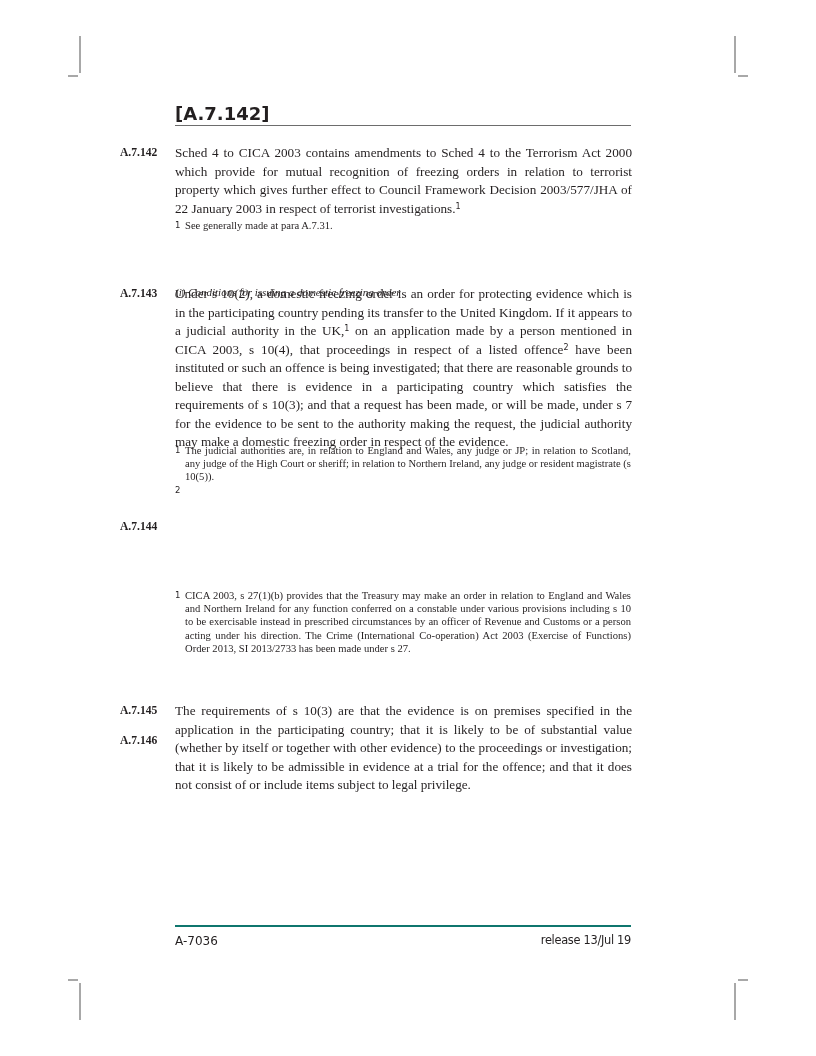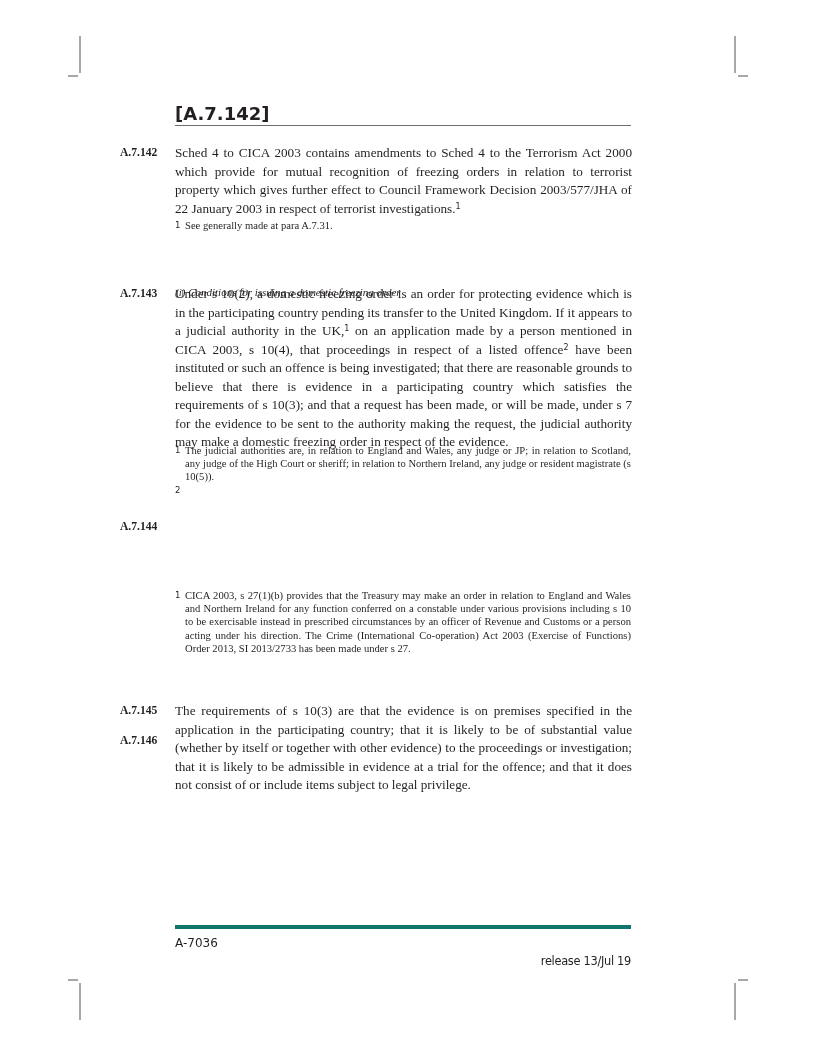--- a/index.html
+++ b/index.html
@@ -16,23 +16,23 @@
     .para .body { margin-left: 55px; font-family: "Liberation Serif", serif; font-size: 13.2px;
       line-height: 18.5px; text-align: justify; }
     sup.fn { font-family: "DejaVu Sans", sans-serif; font-size: 8px; vertical-align: 4px; line-height: 0; }
     .notes { position: absolute; left: 175px; width: 456px; font-family: "Liberation Serif", serif;
       font-size: 10.6px; line-height: 13.2px; text-align: justify; }
     .note { position: relative; padding-left: 10px; }
     .note .mark { position: absolute; left: 0; top: 0; font-family: "DejaVu Sans", sans-serif; font-size: 8.5px; }
     .subhead { position: absolute; left: 175px; top: 258px; font-family: "Liberation Serif", serif;
       font-style: italic; font-size: 11px; margin-top: 28px; }
     .footer { position: absolute; left: 175px; top: 925px; width: 456px; height: 25px;
-      border-top: 4px solid #0f766e; font-family: "DejaVu Sans", sans-serif; font-size: 12px; }
+      border-top: 2px solid #0f766e; font-family: "DejaVu Sans", sans-serif; font-size: 12px; }
     .footer .page { position: absolute; left: 0; top: 7px; }
-    .footer .release { position: absolute; right: 0; top: 25px; font-size: 11.4px; letter-spacing: -0.3px; }
+    .footer .release { position: absolute; right: 0; top: 6px; font-size: 11.4px; letter-spacing: -0.3px; }
   </style>
 </head>
 <body>
 
 <div class="crop" style="left:79px;top:36px;width:2px;height:37px;"></div>
 <div class="crop" style="left:68px;top:75px;width:10px;height:2px;"></div>
 <div class="crop" style="left:734px;top:36px;width:2px;height:37px;"></div>
 <div class="crop" style="left:738px;top:75px;width:10px;height:2px;"></div>
 <div class="crop" style="left:68px;top:979px;width:10px;height:2px;"></div>
 <div class="crop" style="left:79px;top:983px;width:2px;height:37px;"></div>

